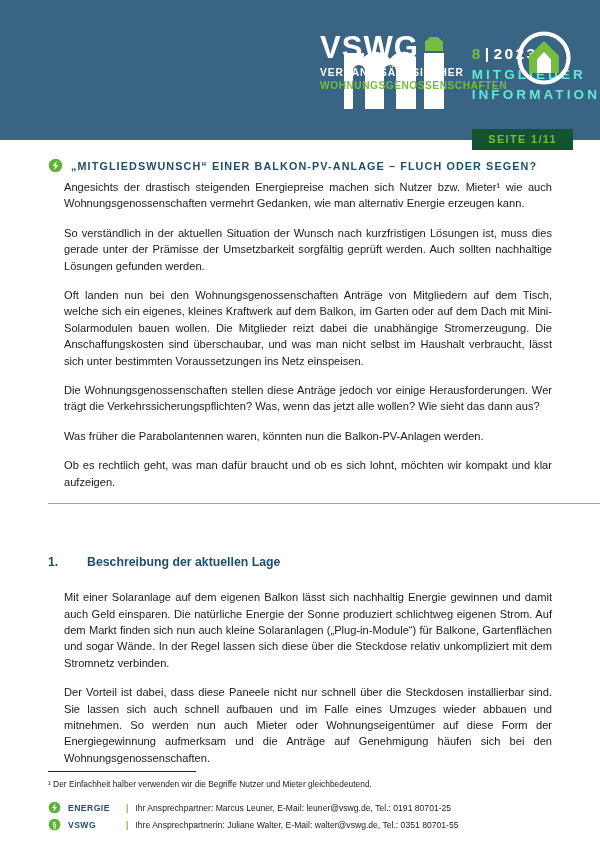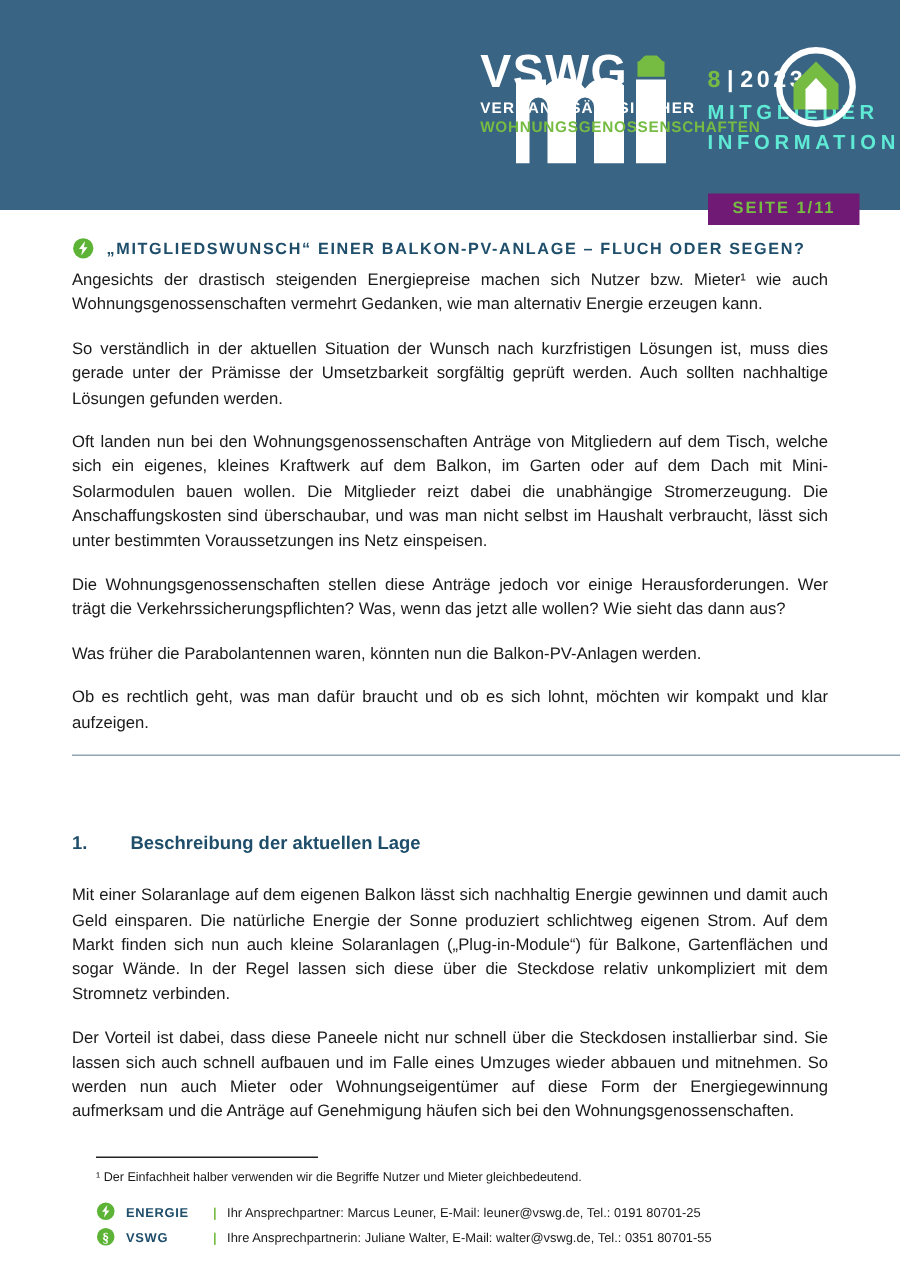--- a/index.html
+++ b/index.html
@@ -104,21 +104,21 @@
   .vswg-badge {
     margin-left: 9px;
     margin-top: -2px;
   }
 
   
   .page-badge {
     position: absolute;
     right: 27px;
     top: 129px;
-    background: #701a75;
+    background: #14532d;
     color: #76bc43;
     font-size: 11px;
     font-weight: bold;
     letter-spacing: 1.3px;
     padding: 4px 16px 5px 16px;
     z-index: 5;
   }
 
   
   .content {
@@ -137,21 +137,21 @@
     letter-spacing: 1.1px;
     color: #1f4e6b;
     margin-left: 8px;
     white-space: nowrap;
   }
   p.body {
     font-size: 11.1px;
     line-height: 16.4px;
     text-align: justify;
     color: #1a1a1a;
-    margin: 0 0 13px 0;
+    margin: 0 0 13px 16px;
   }
 
   .divider {
     position: absolute;
     left: 0;
     width: 600px;
     height: 0;
     border-top: 1.3px solid #8fa5b5;
   }
   .divider-main { top: 0; }
@@ -160,21 +160,21 @@
     display: flex;
     font-size: 12.3px;
     font-weight: bold;
     color: #1f4e6b;
   }
   .section-num { width: 39px; }
 
   
   .footer {
     position: absolute;
-    left: 64px;
+    left: 48px;
     right: 48px;
     bottom: 14px;
   }
   .footnote-rule {
     width: 148px;
     border-top: 1px solid #222222;
     margin-bottom: 6px;
   }
   .footnote {
     font-size: 8.4px;

